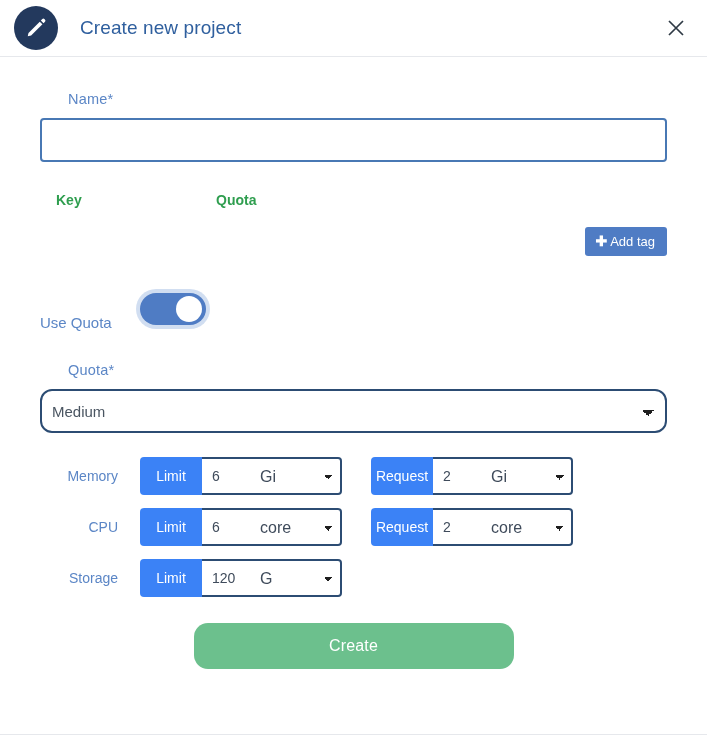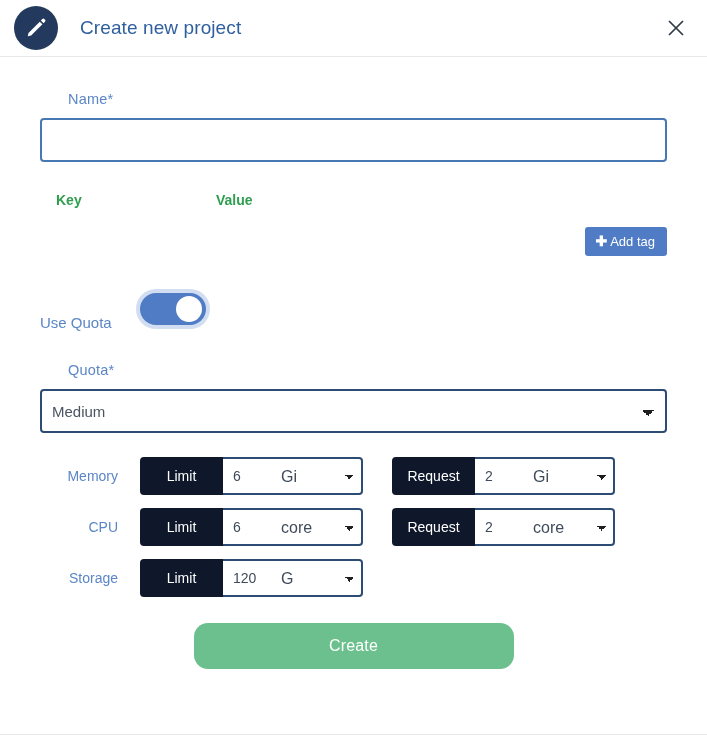--- a/index.html
+++ b/index.html
@@ -153,21 +153,21 @@
   }
 
   
   .quota-block { margin-top: 31px; }
   .quota-select {
     display: block;
     width: 100%;
     height: 44px;
     box-sizing: border-box;
     border: 2px solid #2c4c73;
-    border-radius: 4px;
+    border-radius: 12px;
     padding: 4px 10px;
     font-size: 15px;
     font-family: "Liberation Sans", sans-serif;
     color: #4a5561;
     background: #ffffff;
     outline: none;
     -webkit-appearance: none;
     appearance: none;
     background-image:
       linear-gradient(45deg, transparent 50%, #1f1f1f 50%),
@@ -194,28 +194,28 @@
     margin-right: 22px;
     flex: 0 0 auto;
   }
   .input-group {
     display: flex;
     align-items: stretch;
     height: 38px;
     flex: 0 0 auto;
   }
   .ig-prefix {
-    background: #0f172a;
+    background: #3b82f6;
     color: #ffffff;
     font-size: 14px;
     display: flex;
     align-items: center;
     justify-content: center;
     border-radius: 4px 0 0 4px;
-    width: 83px;
+    width: 62px;
     cursor: pointer;
     box-sizing: border-box;
   }
   .ig-field {
     display: flex;
     align-items: center;
     border: 2px solid #2c4c73;
     border-left: none;
     border-radius: 0 4px 4px 0;
     background: #ffffff;
@@ -311,21 +311,21 @@
 <div class="modal-body">
 
   <div>
     <div class="field-label">Name*</div>
     <input class="name-input" type="text" placeholder="" style="">
   </div>
 
   <div class="tag-table">
     <div class="tag-head">
       <div class="col-key">Key</div>
-      <div class="col-action">Value</div>
+      <div class="col-action">Quota</div>
     </div>
     <div class="tag-actions">
       <button class="add-tag-btn">
         <span class="plus">✚</span>
         <span>Add tag</span>
       </button>
     </div>
   </div>
 
   <div class="quota-toggle-row">

